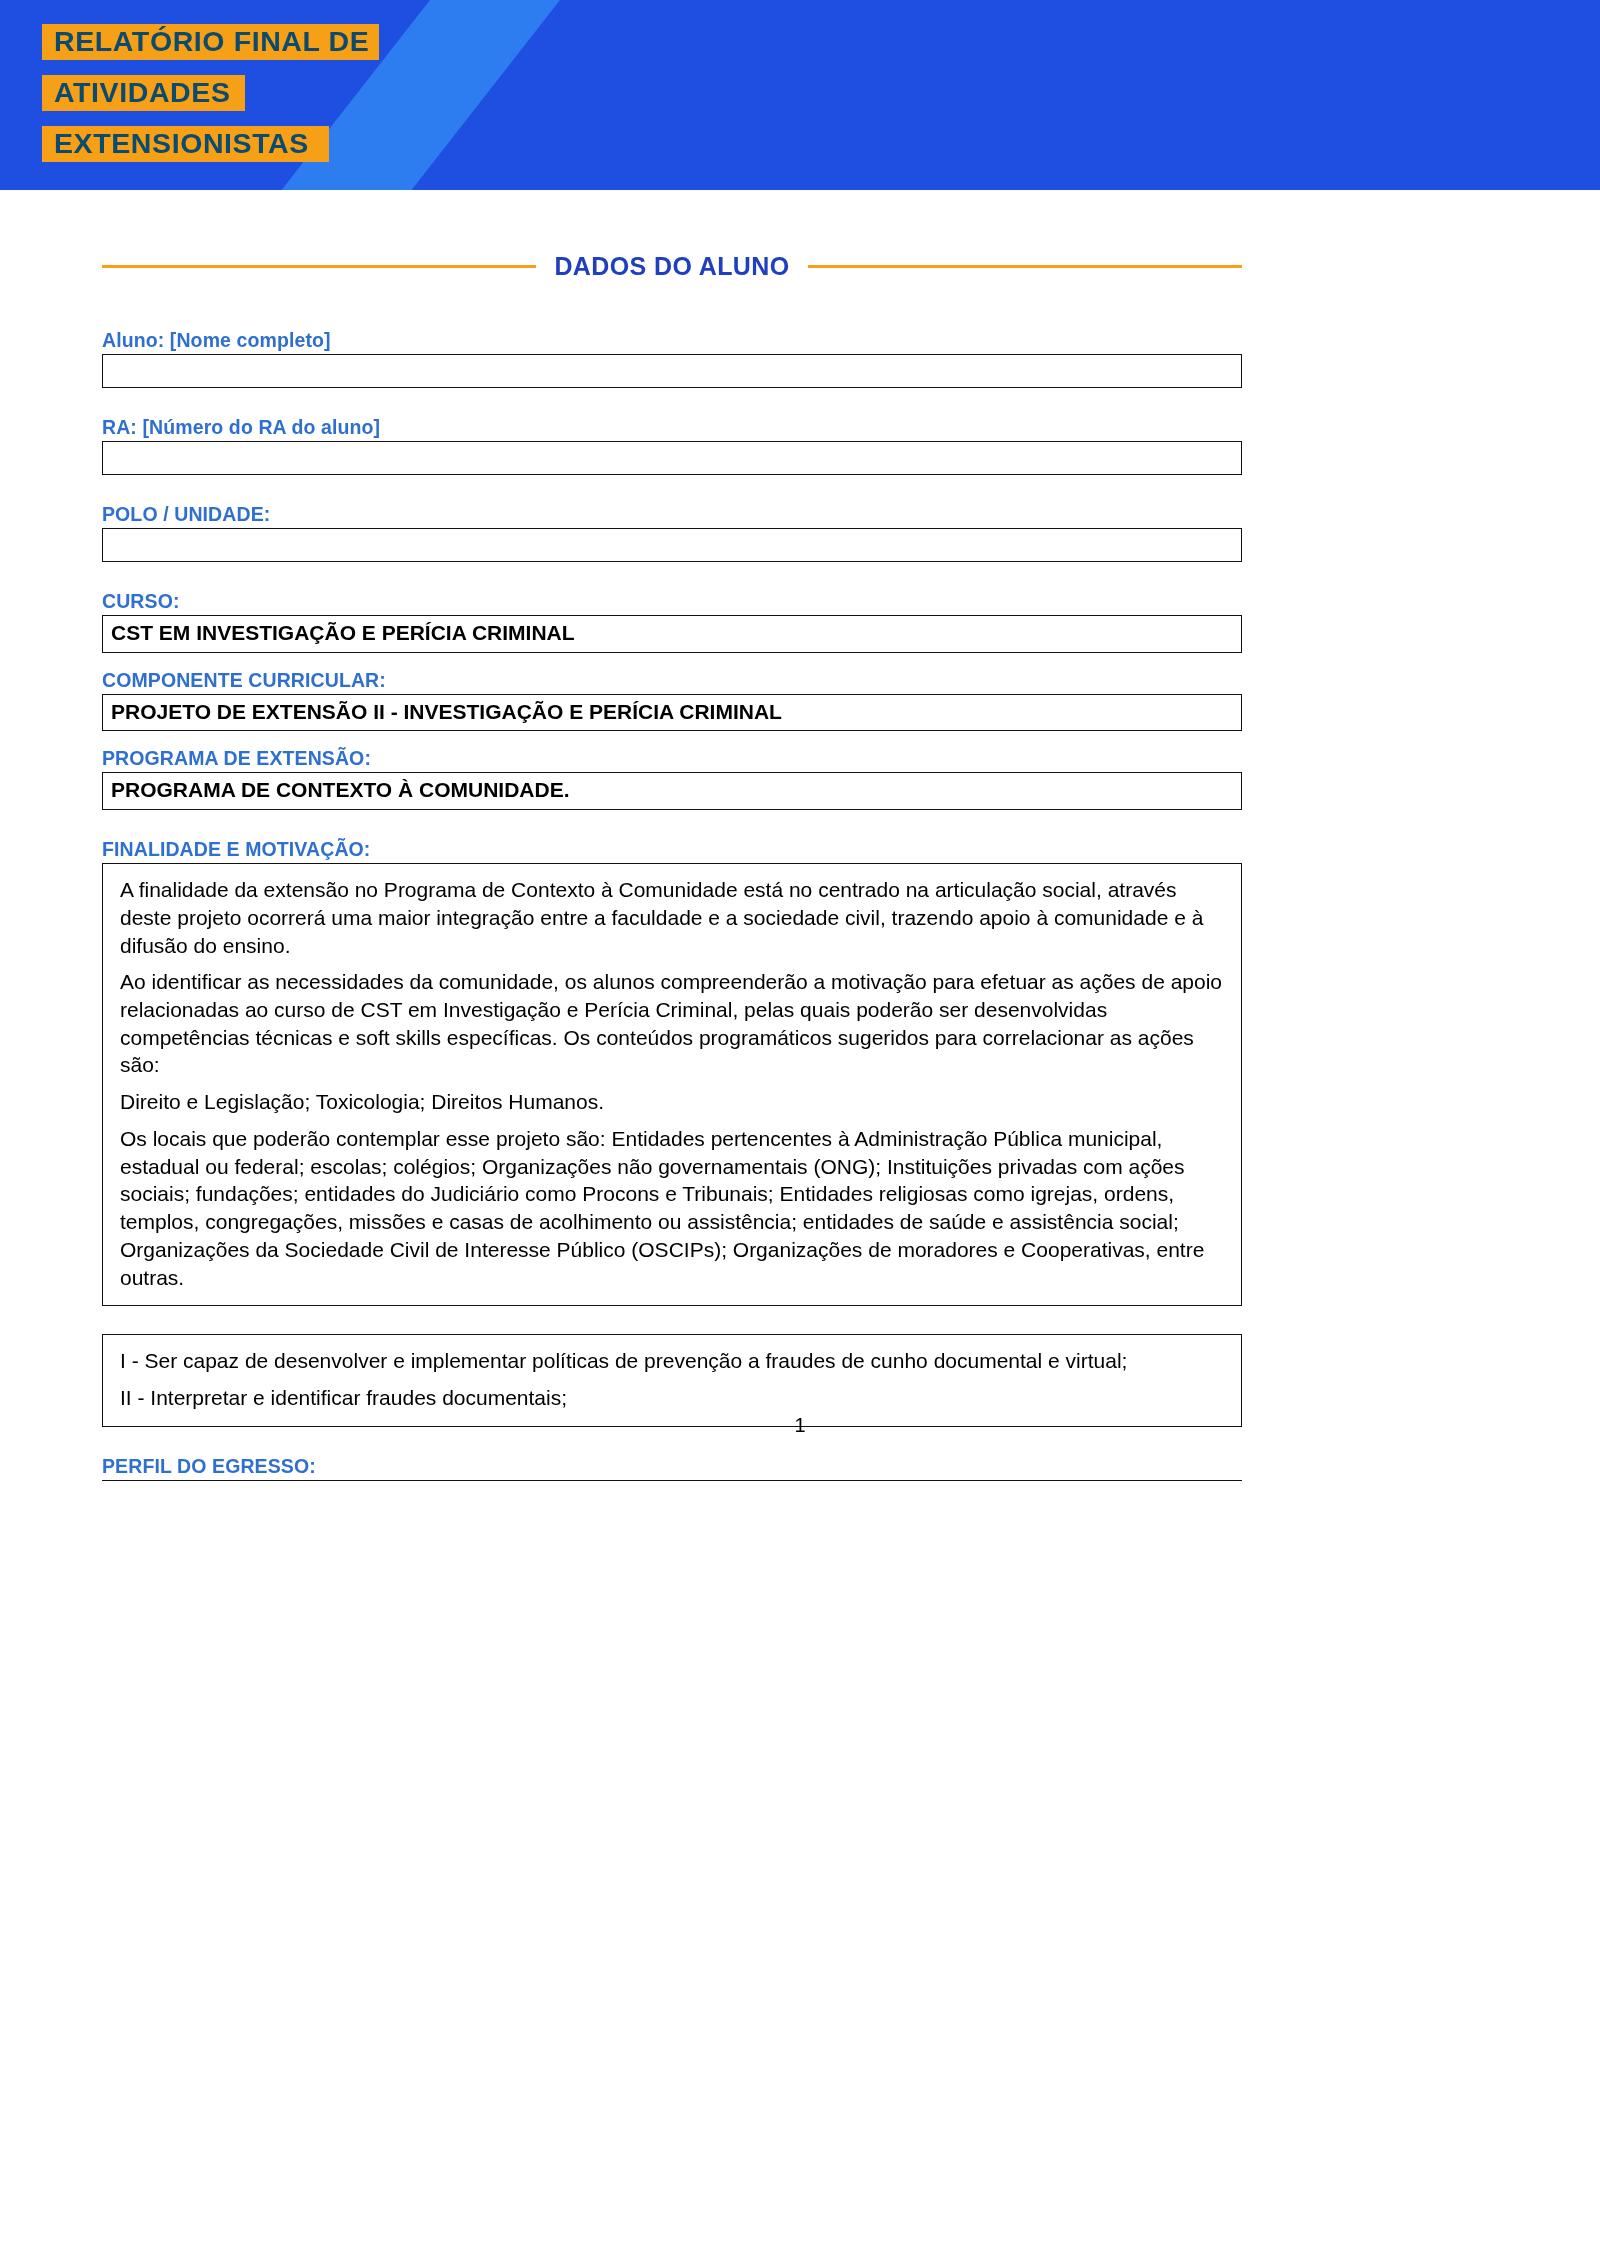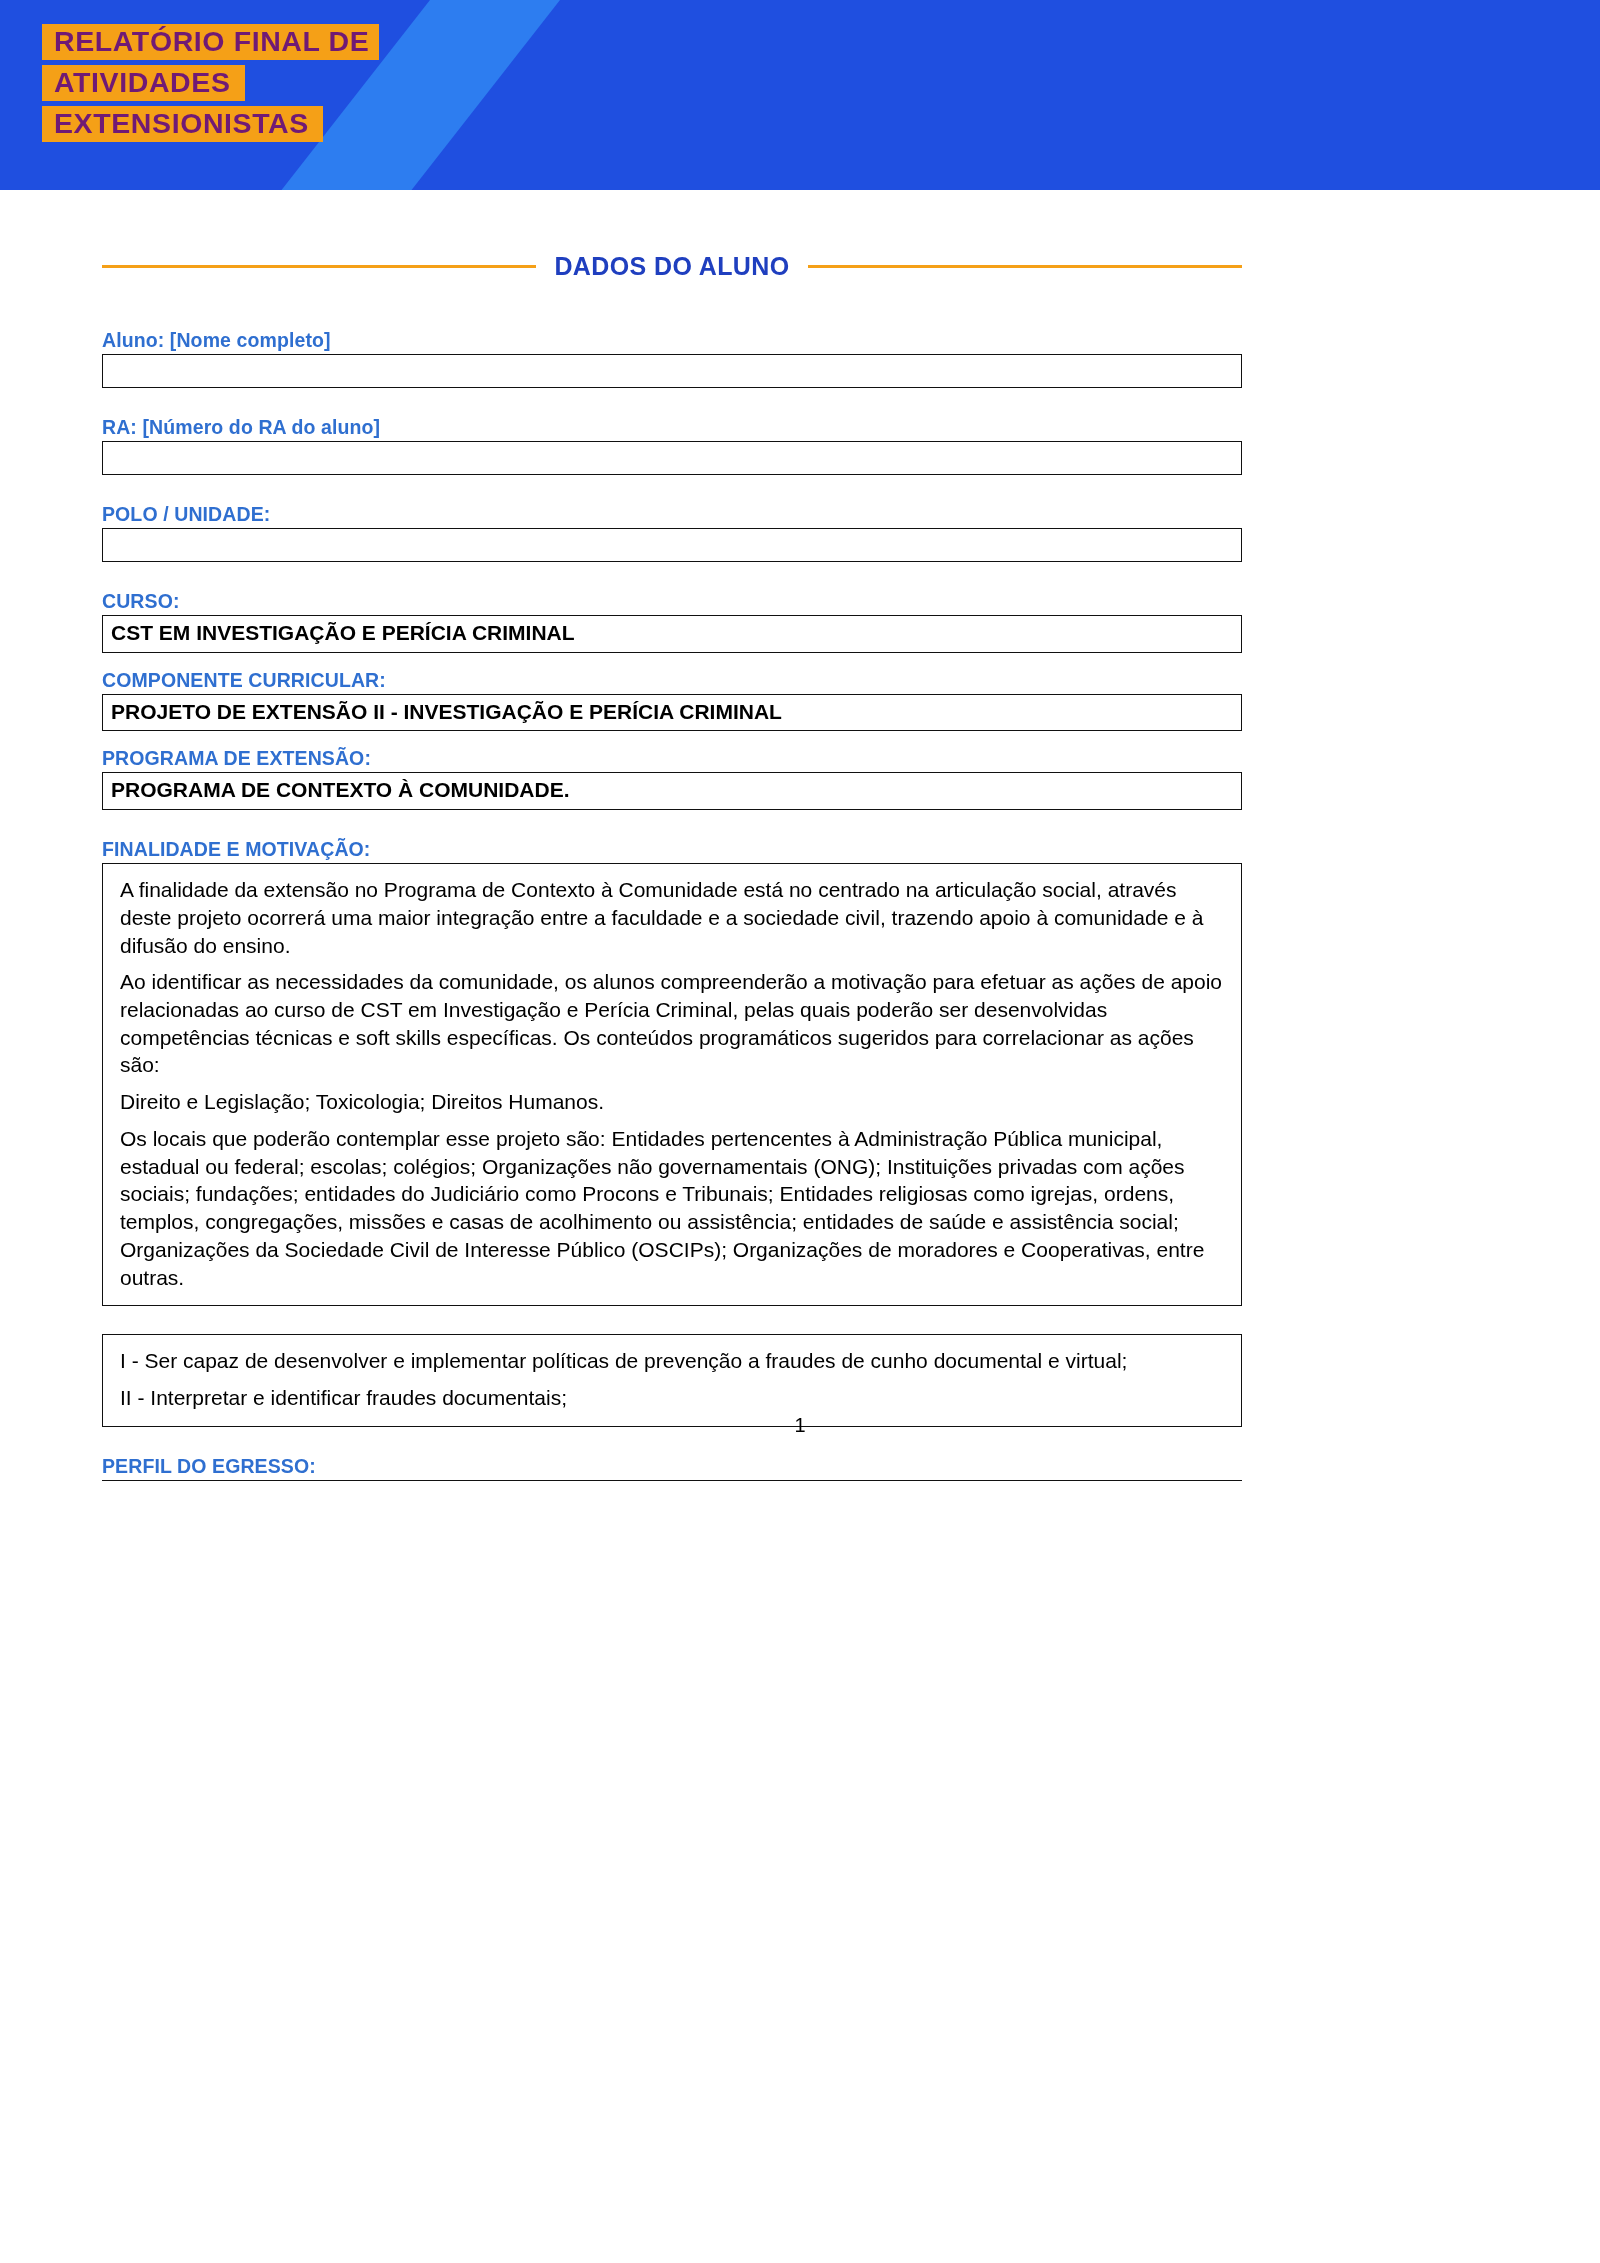--- a/index.html
+++ b/index.html
@@ -45,30 +45,30 @@
   }
   .banner .title-block {
     position: absolute;
     top: 24px;
     left: 42px;
     z-index: 5;
   }
   .banner .title-line {
     display: inline-block;
     background: #f5a017;
-    color: #701a75;
+    color: #0c4a6e;
     font-size: 28.5px;
     font-weight: bold;
     letter-spacing: 0.6px;
     padding: 3px 10px 4px 12px;
-    margin-bottom: 5px;
+    margin-bottom: 15px;
     line-height: 1.02;
   }
   .banner .title-line.l2 { padding-right: 14px; }
-  .banner .title-line.l3 { padding-right: 14px; }
+  .banner .title-line.l3 { padding-right: 20px; }
 
   
   .page {
     position: relative;
     width: 1344px;
     padding: 0;
   }
   .content {
     margin: 0 auto;
     width: 1140px;

